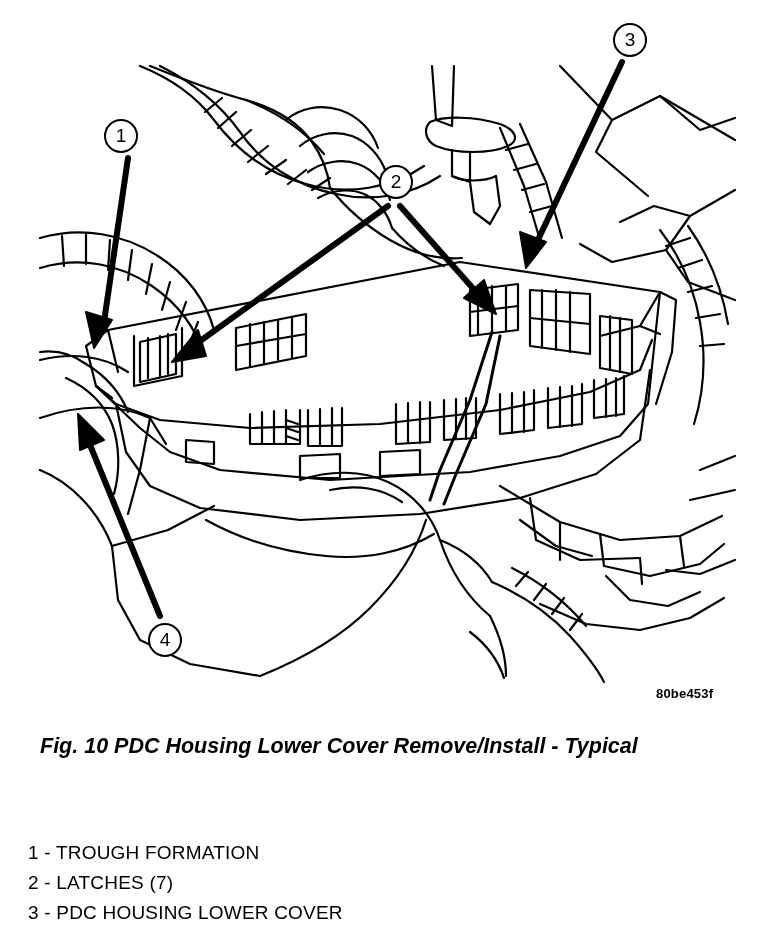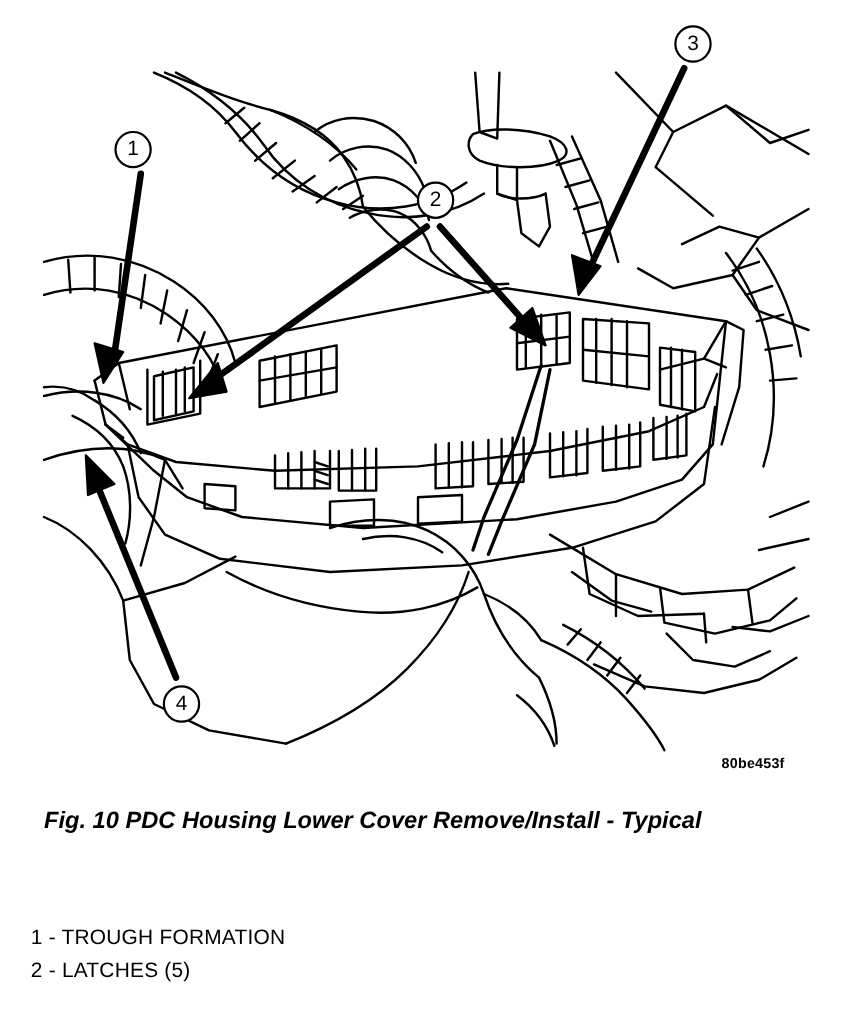--- a/index.html
+++ b/index.html
@@ -267,17 +267,22 @@
 
   <div class="legend">
     <div class="legend-item">
       <span class="legend-num">1</span>
       <span class="legend-dash">-</span>
       <span class="legend-label">TROUGH FORMATION</span>
     </div>
     <div class="legend-item">
       <span class="legend-num">2</span>
       <span class="legend-dash">-</span>
-      <span class="legend-label">LATCHES (5)</span>
+      <span class="legend-label">LATCHES (7)</span>
+    </div>
+    <div class="legend-item">
+      <span class="legend-num">3</span>
+      <span class="legend-dash">-</span>
+      <span class="legend-label">PDC HOUSING LOWER COVER</span>
     </div>
   </div>
 
 </div>
 
 </body></html>

